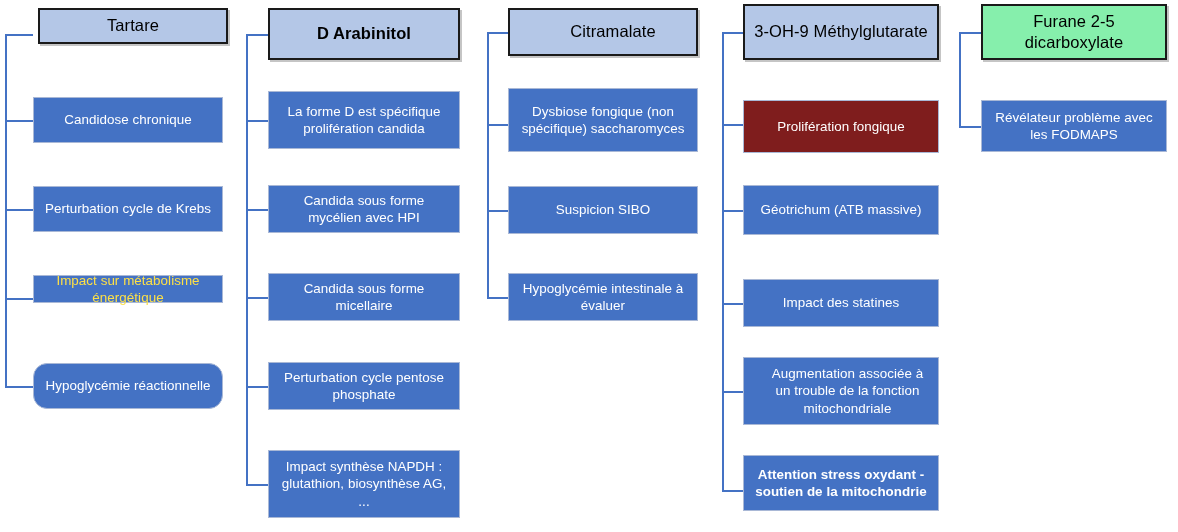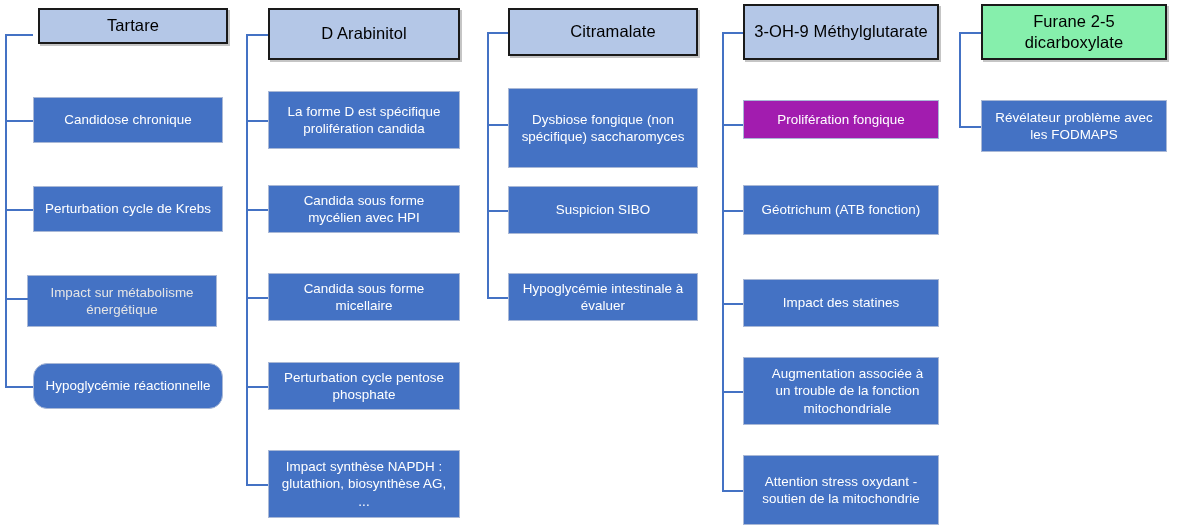--- a/index.html
+++ b/index.html
@@ -74,64 +74,64 @@
 
 <div id="canvas">
     <div class="column" style="left: 0px;">
       <div class="header-box" style="left: 38px; top: 8px; width: 190px; height: 36px; background: rgb(180, 199, 231); border-color: rgb(26, 26, 26); color: rgb(0, 0, 0);">Tartare</div>
       <div class="conn-v" style="left: 5px; top: 34px; height: 352px; background: rgb(68, 114, 196);"></div>
       <div class="conn-h" style="left: 5px; top: 34px; width: 28px; background: rgb(68, 114, 196);"></div>
       <div class="item-box" style="left: 33px; top: 97px; width: 190px; height: 46px; background: rgb(68, 114, 196); border-color: rgb(169, 184, 214); color: rgb(255, 255, 255);">Candidose chronique</div>
       <div class="conn-h" style="left: 5px; top: 120px; width: 28px; background: rgb(68, 114, 196);"></div>
       <div class="item-box" style="left: 33px; top: 186px; width: 190px; height: 46px; background: rgb(68, 114, 196); border-color: rgb(169, 184, 214); color: rgb(255, 255, 255);">Perturbation cycle de Krebs</div>
       <div class="conn-h" style="left: 5px; top: 209px; width: 28px; background: rgb(68, 114, 196);"></div>
-      <div class="item-box" style="left: 27px; top: 275px; width: 190px; height: 52px; background: rgb(68, 114, 196); border-color: rgb(169, 184, 214); color: #e5e5e5;">Impact sur métabolisme énergétique</div>
+      <div class="item-box" style="left: 33px; top: 275px; width: 190px; height: 28px; background: rgb(68, 114, 196); border-color: rgb(169, 184, 214); color: #fde047;">Impact sur métabolisme énergétique</div>
       <div class="conn-h" style="left: 5px; top: 298px; width: 28px; background: rgb(68, 114, 196);"></div>
       <div class="item-box" style="left: 33px; top: 363px; width: 190px; height: 46px; background: rgb(68, 114, 196); border-color: rgb(169, 184, 214); color: rgb(255, 255, 255); border-radius: 14px;">Hypoglycémie réactionnelle</div>
       <div class="conn-h" style="left: 5px; top: 386px; width: 28px; background: rgb(68, 114, 196);"></div>
     </div>
     <div class="column" style="left: 0px;">
-      <div class="header-box" style="left: 268px; top: 8px; width: 192px; height: 52px; background: rgb(180, 199, 231); border-color: rgb(26, 26, 26); color: rgb(0, 0, 0);">D Arabinitol</div>
+      <div class="header-box" style="left: 268px; top: 8px; width: 192px; height: 52px; background: rgb(180, 199, 231); border-color: rgb(26, 26, 26); color: rgb(0, 0, 0); font-weight: bold;">D Arabinitol</div>
       <div class="conn-v" style="left: 246px; top: 34px; height: 450px; background: rgb(68, 114, 196);"></div>
       <div class="conn-h" style="left: 246px; top: 34px; width: 22px; background: rgb(68, 114, 196);"></div>
       <div class="item-box" style="left: 268px; top: 91px; width: 192px; height: 58px; background: rgb(68, 114, 196); border-color: rgb(169, 184, 214); color: rgb(255, 255, 255);">La forme D est spécifique prolifération candida</div>
       <div class="conn-h" style="left: 246px; top: 120px; width: 22px; background: rgb(68, 114, 196);"></div>
       <div class="item-box" style="left: 268px; top: 185px; width: 192px; height: 48px; background: rgb(68, 114, 196); border-color: rgb(169, 184, 214); color: rgb(255, 255, 255);">Candida sous forme mycélien avec HPI</div>
       <div class="conn-h" style="left: 246px; top: 209px; width: 22px; background: rgb(68, 114, 196);"></div>
       <div class="item-box" style="left: 268px; top: 273px; width: 192px; height: 48px; background: rgb(68, 114, 196); border-color: rgb(169, 184, 214); color: rgb(255, 255, 255);">Candida sous forme micellaire</div>
       <div class="conn-h" style="left: 246px; top: 297px; width: 22px; background: rgb(68, 114, 196);"></div>
       <div class="item-box" style="left: 268px; top: 362px; width: 192px; height: 48px; background: rgb(68, 114, 196); border-color: rgb(169, 184, 214); color: rgb(255, 255, 255);">Perturbation cycle pentose phosphate</div>
       <div class="conn-h" style="left: 246px; top: 386px; width: 22px; background: rgb(68, 114, 196);"></div>
       <div class="item-box" style="left: 268px; top: 450px; width: 192px; height: 68px; background: rgb(68, 114, 196); border-color: rgb(169, 184, 214); color: rgb(255, 255, 255);">Impact synthèse NAPDH : glutathion, biosynthèse AG, ...</div>
       <div class="conn-h" style="left: 246px; top: 484px; width: 22px; background: rgb(68, 114, 196);"></div>
     </div>
     <div class="column" style="left: 0px;">
       <div class="header-box" style="left: 508px; top: 8px; width: 190px; height: 48px; background: rgb(180, 199, 231); border-color: rgb(26, 26, 26); color: rgb(0, 0, 0); padding-left: 26px;">Citramalate</div>
       <div class="conn-v" style="left: 487px; top: 32px; height: 265px; background: rgb(68, 114, 196);"></div>
       <div class="conn-h" style="left: 487px; top: 32px; width: 21px; background: rgb(68, 114, 196);"></div>
-      <div class="item-box" style="left: 508px; top: 88px; width: 190px; height: 80px; background: rgb(68, 114, 196); border-color: rgb(169, 184, 214); color: rgb(255, 255, 255);">Dysbiose fongique (non spécifique) saccharomyces</div>
+      <div class="item-box" style="left: 508px; top: 88px; width: 190px; height: 64px; background: rgb(68, 114, 196); border-color: rgb(169, 184, 214); color: rgb(255, 255, 255);">Dysbiose fongique (non spécifique) saccharomyces</div>
       <div class="conn-h" style="left: 487px; top: 124px; width: 21px; background: rgb(68, 114, 196);"></div>
       <div class="item-box" style="left: 508px; top: 186px; width: 190px; height: 48px; background: rgb(68, 114, 196); border-color: rgb(169, 184, 214); color: rgb(255, 255, 255);">Suspicion SIBO</div>
       <div class="conn-h" style="left: 487px; top: 210px; width: 21px; background: rgb(68, 114, 196);"></div>
       <div class="item-box" style="left: 508px; top: 273px; width: 190px; height: 48px; background: rgb(68, 114, 196); border-color: rgb(169, 184, 214); color: rgb(255, 255, 255);">Hypoglycémie intestinale à évaluer</div>
       <div class="conn-h" style="left: 487px; top: 297px; width: 21px; background: rgb(68, 114, 196);"></div>
     </div>
     <div class="column" style="left: 0px;">
       <div class="header-box" style="left: 743px; top: 4px; width: 196px; height: 56px; background: rgb(180, 199, 231); border-color: rgb(26, 26, 26); color: rgb(0, 0, 0);">3-OH-9 Méthylglutarate</div>
       <div class="conn-v" style="left: 722px; top: 32px; height: 458px; background: rgb(68, 114, 196);"></div>
       <div class="conn-h" style="left: 722px; top: 32px; width: 21px; background: rgb(68, 114, 196);"></div>
-      <div class="item-box" style="left: 743px; top: 100px; width: 196px; height: 39px; background: #a21caf; border-color: rgb(169, 184, 214); color: rgb(255, 255, 255);">Prolifération fongique</div>
+      <div class="item-box" style="left: 743px; top: 100px; width: 196px; height: 53px; background: #7f1d1d; border-color: rgb(169, 184, 214); color: rgb(255, 255, 255);">Prolifération fongique</div>
       <div class="conn-h" style="left: 722px; top: 124px; width: 21px; background: rgb(68, 114, 196);"></div>
-      <div class="item-box" style="left: 743px; top: 185px; width: 196px; height: 50px; background: rgb(68, 114, 196); border-color: rgb(169, 184, 214); color: rgb(255, 255, 255);">Géotrichum (ATB fonction)</div>
+      <div class="item-box" style="left: 743px; top: 185px; width: 196px; height: 50px; background: rgb(68, 114, 196); border-color: rgb(169, 184, 214); color: rgb(255, 255, 255);">Géotrichum (ATB massive)</div>
       <div class="conn-h" style="left: 722px; top: 210px; width: 21px; background: rgb(68, 114, 196);"></div>
       <div class="item-box" style="left: 743px; top: 279px; width: 196px; height: 48px; background: rgb(68, 114, 196); border-color: rgb(169, 184, 214); color: rgb(255, 255, 255);">Impact des statines</div>
       <div class="conn-h" style="left: 722px; top: 303px; width: 21px; background: rgb(68, 114, 196);"></div>
       <div class="item-box" style="left: 743px; top: 357px; width: 196px; height: 68px; background: rgb(68, 114, 196); border-color: rgb(169, 184, 214); color: rgb(255, 255, 255); padding-left: 20px;">Augmentation associée à un trouble de la fonction mitochondriale</div>
       <div class="conn-h" style="left: 722px; top: 391px; width: 21px; background: rgb(68, 114, 196);"></div>
-      <div class="item-box" style="left: 743px; top: 455px; width: 196px; height: 70px; background: rgb(68, 114, 196); border-color: rgb(169, 184, 214); color: rgb(255, 255, 255);">Attention stress oxydant - soutien de la mitochondrie</div>
+      <div class="item-box" style="left: 743px; top: 455px; width: 196px; height: 56px; background: rgb(68, 114, 196); border-color: rgb(169, 184, 214); color: rgb(255, 255, 255); font-weight: bold;">Attention stress oxydant - soutien de la mitochondrie</div>
       <div class="conn-h" style="left: 722px; top: 490px; width: 21px; background: rgb(68, 114, 196);"></div>
     </div>
     <div class="column" style="left: 0px;">
       <div class="header-box" style="left: 981px; top: 4px; width: 186px; height: 56px; background: #86efac; border-color: rgb(26, 26, 26); color: rgb(0, 0, 0);">Furane 2-5 dicarboxylate</div>
       <div class="conn-v" style="left: 959px; top: 32px; height: 94px; background: rgb(68, 114, 196);"></div>
       <div class="conn-h" style="left: 959px; top: 32px; width: 22px; background: rgb(68, 114, 196);"></div>
       <div class="item-box" style="left: 981px; top: 100px; width: 186px; height: 52px; background: rgb(68, 114, 196); border-color: rgb(169, 184, 214); color: rgb(255, 255, 255);">Révélateur problème avec les FODMAPS</div>
       <div class="conn-h" style="left: 959px; top: 126px; width: 22px; background: rgb(68, 114, 196);"></div>
     </div>
   </div>

